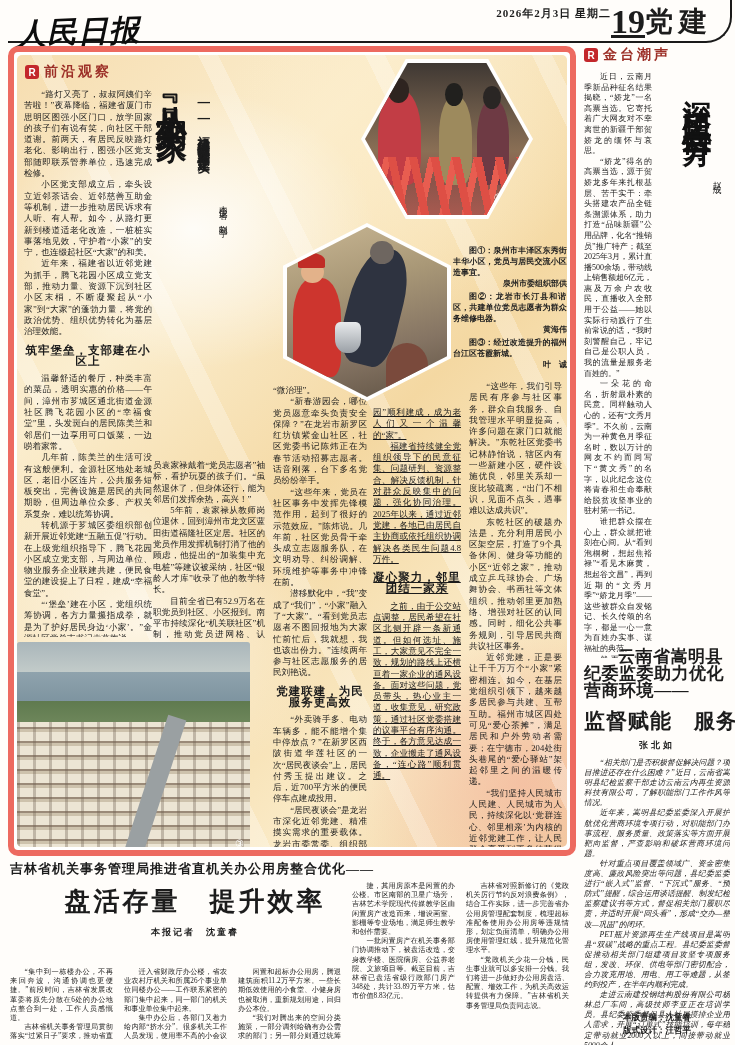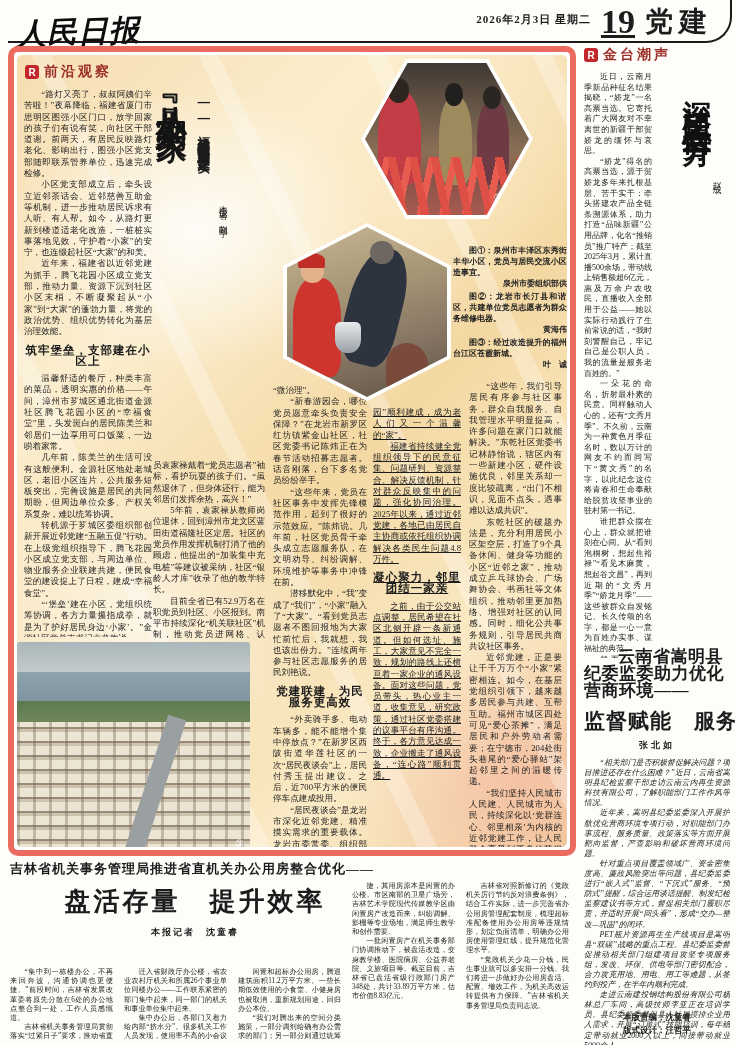--- a/index.html
+++ b/index.html
@@ -4,21 +4,21 @@
 <style>
   html,body{margin:0;padding:0;background:#e8e8e8;}
   .page{position:relative;width:735px;height:1045px;background:#fffdfa;overflow:hidden;
         font-family:"Liberation Serif","DejaVu Serif",serif;color:#1c1c1c;}
   
   .hdr-rule{position:absolute;left:8px;top:-14px;width:722px;height:55px;
         border-bottom:2.5px solid #1a1a1a;border-right:2.5px solid #1a1a1a;
         border-bottom-right-radius:26px;}
   .masthead{position:absolute;left:16px;top:12px;font-size:30px;font-weight:900;
         font-style:italic;letter-spacing:1px;transform:rotate(-2deg);color:#0d0d0d;}
-  .hdr-right{position:absolute;right:22px;top:6px;display:flex;align-items:center;gap:10px;}
+  .hdr-right{position:absolute;right:22px;top:6px;display:flex;align-items:flex-start;gap:0;}
   .hdr-date{font-size:11px;font-weight:bold;margin-bottom:6px;letter-spacing:1px;}
   .hdr-pageno{font-size:34px;font-weight:bold;line-height:32px;text-decoration:underline;}
   .hdr-section{font-size:28px;font-weight:900;letter-spacing:6px;line-height:32px;
         font-family:"Liberation Sans","DejaVu Sans",sans-serif;}
   
   .mainbox{position:absolute;left:8px;top:46px;width:568px;height:810px;background:#fff;
         border:6px solid #ed6a60;border-radius:10px;padding:3px;box-sizing:border-box;}
   .goldbg{position:relative;width:100%;height:100%;border-radius:5px;overflow:hidden;
         background:
          radial-gradient(ellipse 260px 200px at 32% 22%,rgba(255,255,255,.85),rgba(255,255,255,0) 70%),
@@ -256,21 +256,21 @@
         </div>
       <div class="b-col short">
           <p class="para">迁入省财政厅办公楼，省农业农村厅机关和所属26个事业单位同楼办公——工作联系紧密的部门集中起来，同一部门的机关和事业单位集中起来。</p>
           <p class="para">集中办公后，各部门又着力给内部“挤水分”。很多机关工作人员发现，使用率不高的小会议室、小活动室正在进人、进设备，被改造成办公室。截至目前，已整合优化39个部门的</p>
         </div>
       <div class="b-col short">
           <p class="para">闲置和超标办公用房，腾退建筑面积11.2万平方米。一些长期低效使用的小食堂、小健身房也被取消，重新规划用途，回归办公本位。</p>
           <p class="para">“我们对腾出来的空间分类施策，一部分调剂给确有办公需求的部门；另一部分则通过统筹规划，重点支持社会事业发展。”吉林省机关事务管理局房地产管理处相关负责同志说。</p>
         </div>
       <div class="b-col">
-          <p class="para">捷，其用房原本是闲置的办公楼。市区南部的卫星广场旁，吉林艺术学院现代传媒教学区由闲置房产改造而来，纠纷调解、影棚等专业场地，满足师生教学和创作需要。</p>
+          <p class="para">捷，其用房原本是闲置的办公楼。市区南部的卫星广场旁，吉林艺术学院现代传媒教学区由闲置房产改造而来，增设画室、影棚等专业场地，满足师生教学和创作需要。</p>
           <p class="para">一批闲置房产在机关事务部门协调推动下，被盘活改造，变身教学楼、医院病房、公益养老院、文旅项目等。截至目前，吉林省已盘活省级行政部门房产348处，共计33.89万平方米，估市价值8.83亿元。</p>
         </div>
       <div class="b-col">
           <p class="para">吉林省对照新修订的《党政机关厉行节约反对浪费条例》，结合工作实际，进一步完善省办公用房管理配套制度，梳理超标准配备使用办公用房等违规情形，划定负面清单，明确办公用房使用管理红线，提升规范化管理水平。</p>
           <p class="para">“党政机关少花一分钱，民生事业就可以多安排一分钱。我们将进一步做好办公用房盘活、配置、增效工作，为机关高效运转提供有力保障。”吉林省机关事务管理局负责同志说。</p>
         </div>
     </div>
     <div class="b-titleblock">
       <div class="b-title">盘活存量　提升效率</div>
       <div class="b-byline">本报记者　沈童睿</div>

